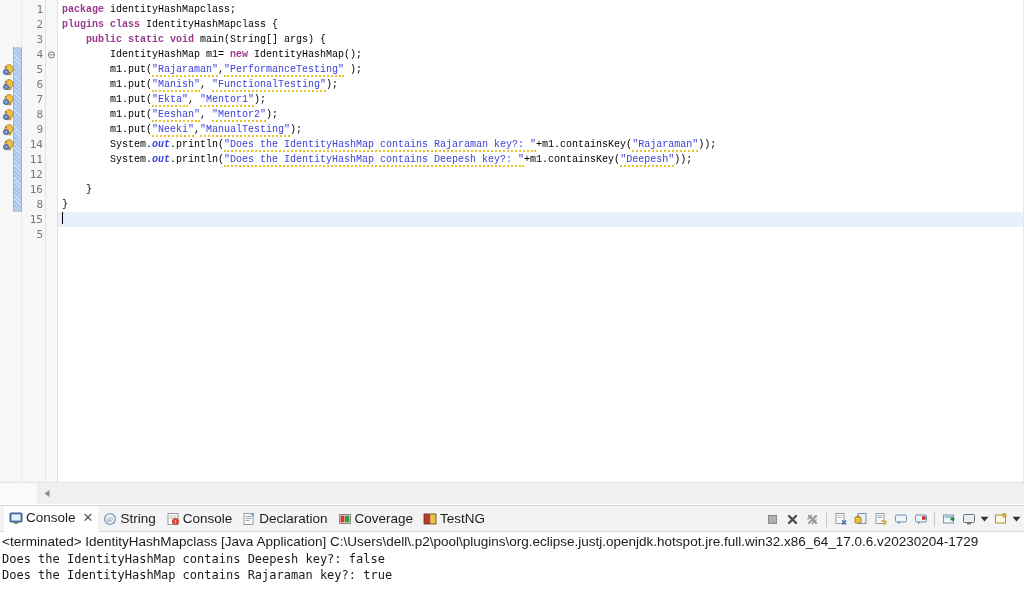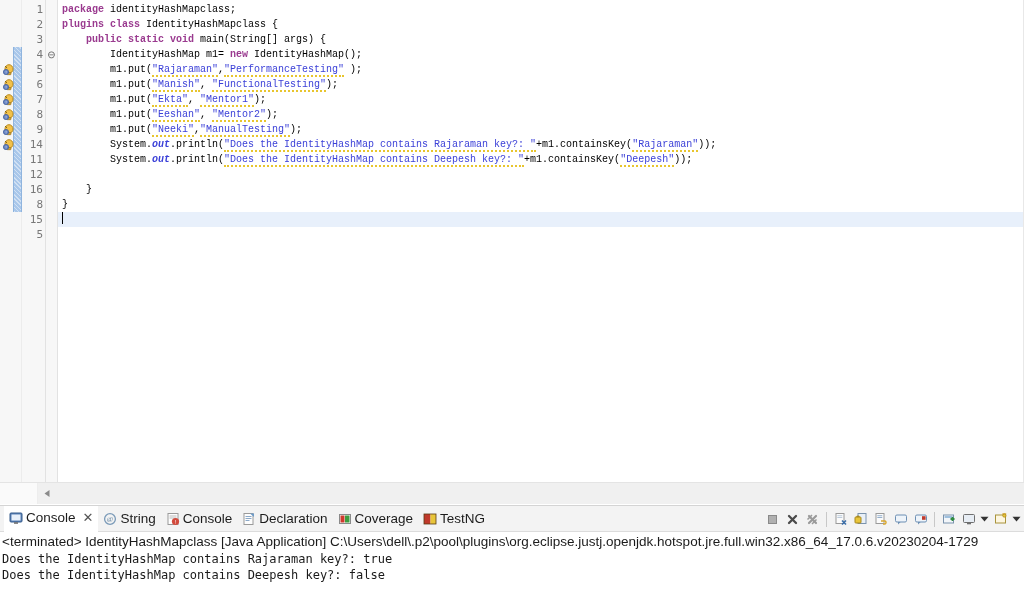--- a/index.html
+++ b/index.html
@@ -431,18 +431,18 @@
           <svg width="9" height="6" viewBox="0 0 9 6">
             <polygon points="0.5,0.8 8.5,0.8 4.5,5.4" fill="#333"></polygon>
           </svg>
         </div>
       </div>
   </div>
 
   <div id="console-output">
     <div id="console-status">&lt;terminated&gt; IdentityHashMapclass [Java Application] C:\Users\dell\.p2\pool\plugins\org.eclipse.justj.openjdk.hotspot.jre.full.win32.x86_64_17.0.6.v20230204-1729</div>
     <div id="console-lines">
+        <div class="console-line">Does the IdentityHashMap contains Deepesh key?: false</div>
         <div class="console-line">Does the IdentityHashMap contains Rajaraman key?: true</div>
-        <div class="console-line">Does the IdentityHashMap contains Deepesh key?: false</div>
       </div>
   </div>
 
 </div>
 
 </body></html>

